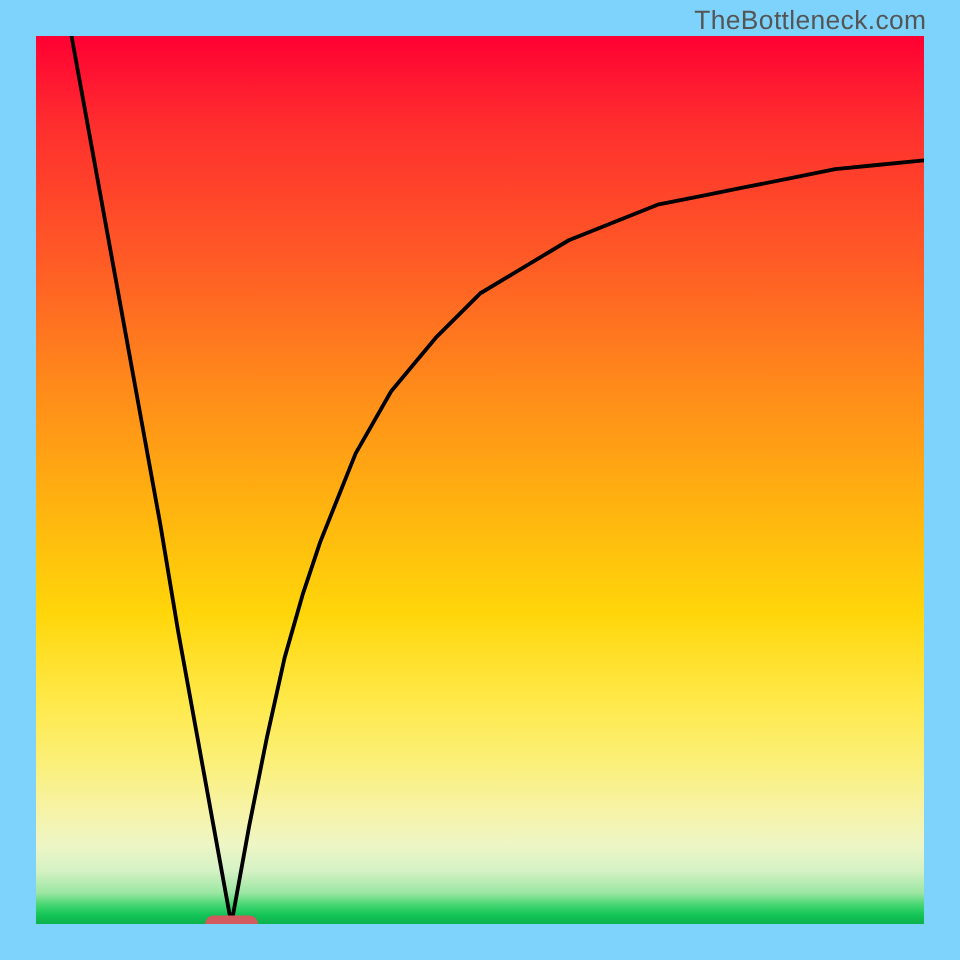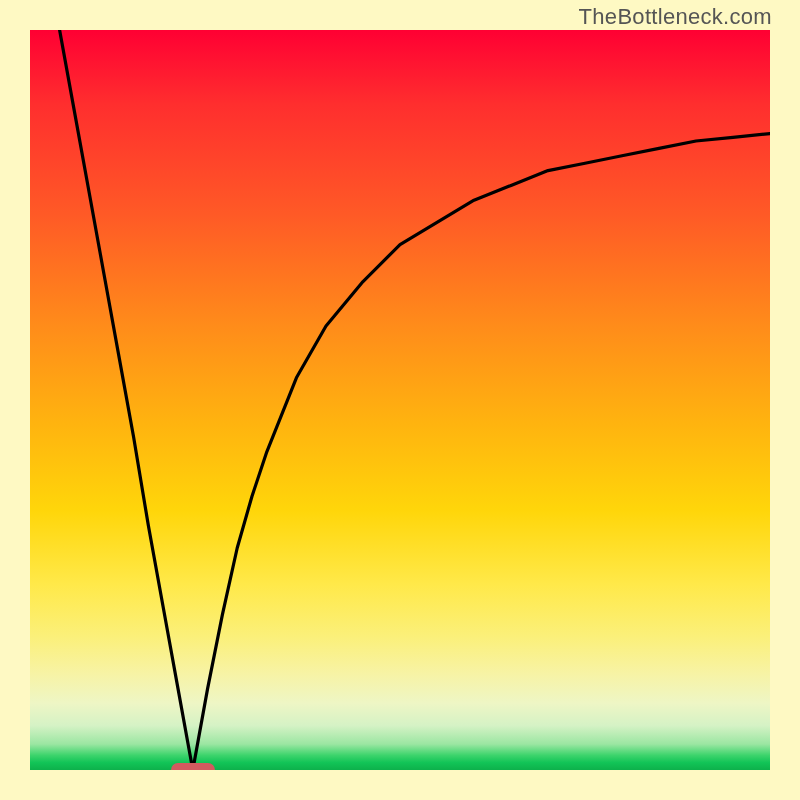--- a/index.html
+++ b/index.html
@@ -6,21 +6,21 @@
     margin: 0;
     padding: 0;
     width: 800px;
     height: 800px;
     overflow: hidden;
     font-family: Arial, Helvetica, sans-serif;
   }
   .frame {
     width: 800px;
     height: 800px;
-    background: #fef9c3;
+    background: #7dd3fc;
     position: relative;
   }
   .attribution {
     position: absolute;
     top: 4px;
     right: 28px;
     color: #555;
     font-size: 22px;
     letter-spacing: 0.3px;
     font-weight: 500;

